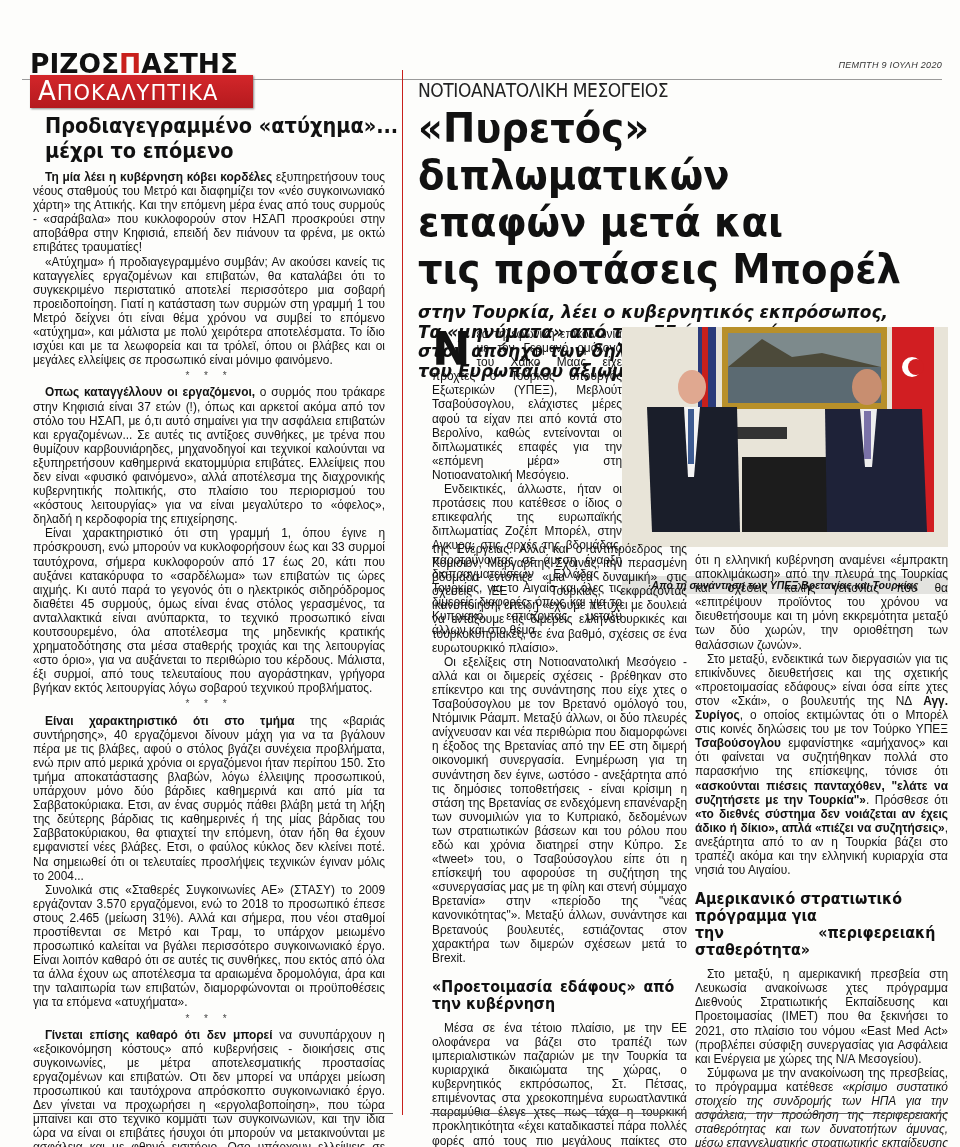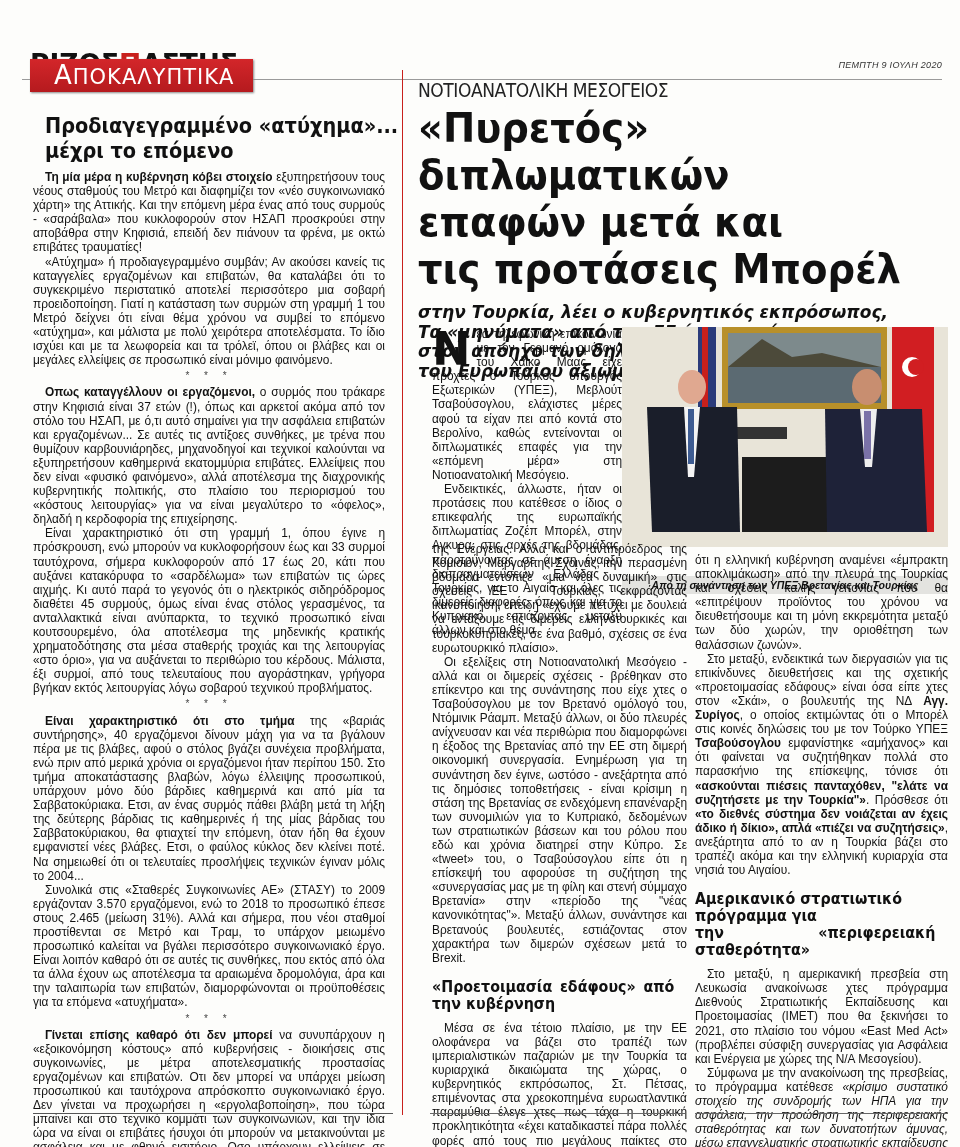--- a/index.html
+++ b/index.html
@@ -1,21 +1,21 @@
 <!DOCTYPE html>
 <html><head>
 <meta charset="utf-8">
 <style>
   * { box-sizing: border-box; margin: 0; padding: 0; }
   body { width: 960px; height: 1147px; background: #fdfdfb; font-family: "Liberation Sans", sans-serif; color: #111; position: relative; overflow: hidden; }
   .masthead { position: absolute; left: 22px; top: 26px; width: 920px; height: 34px; border-bottom: 1px solid #9a9a9a; margin-top: 20px; }
   .logo { position: absolute; left: 8px; top: 2px; font-family: "DejaVu Sans", sans-serif; font-weight: bold; font-size: 27px; letter-spacing: 0px; color: #111; transform: scaleX(0.98); transform-origin: left; }
   .logo .sickle { color: #c8201c; }
   .date { position: absolute; right: 0; top: 14px; font-size: 9px; color: #333; letter-spacing: 0.3px; font-style: italic; }
-  .section-label { position: absolute; left: 30px; top: 59px; width: 223px; height: 33px; background: linear-gradient(#d3262a,#b51a1e); color: #fff; font-family: "DejaVu Sans", sans-serif; font-size: 21px; padding-left: 24px; line-height: 33px; letter-spacing: 1px; box-shadow: 1px 1px 2px #888; }
+  .section-label { position: absolute; left: 30px; top: 75px; width: 223px; height: 33px; background: linear-gradient(#d3262a,#b51a1e); color: #fff; font-family: "DejaVu Sans", sans-serif; font-size: 21px; padding-left: 8px; line-height: 33px; letter-spacing: 1px; box-shadow: 1px 1px 2px #888; }
   .section-label .big { font-size: 26px; }
   .left-col { position: absolute; left: 33px; top: 114px; width: 352px; }
   .left-title { font-family: "DejaVu Sans", sans-serif; font-weight: bold; font-size: 21px; line-height: 25px; margin-left: 12px; margin-bottom: 6px; transform: scaleX(0.92); transform-origin: left; white-space: nowrap; }
   .body-text { font-size: 11.9px; line-height: 14.1px; text-align: justify; hyphens: auto; }
   .body-text p { text-indent: 12px; }
   .body-text b { font-weight: bold; }
   .stars { text-align: center; font-size: 10px; letter-spacing: 6px; color: #444; margin: 2px 0; }
   .left-rule { position: absolute; left: 33px; top: 1113px; width: 360px; border-top: 1px solid #555; }
   .divider { position: absolute; left: 402px; top: 70px; height: 1045px; border-left: 1.5px solid #c8201c; }
   .right-area { position: absolute; left: 418px; top: 79px; width: 530px; }
@@ -46,21 +46,21 @@
 <div class="section-label">
   <span class="big">Α</span><span>ΠΟΚΑΛΥΠΤΙΚΑ</span>
 </div>
 
 <div class="left-col">
   <div class="left-title">
     <div>Προδιαγεγραμμένο «ατύχημα»...</div>
     <div>μέχρι το επόμενο</div>
   </div>
   <div class="body-text">
-    <p><b>Τη μία μέρα η κυβέρνηση κόβει στοιχείο</b><span> εξυπηρετήσουν τους νέους σταθμούς του Μετρό και διαφημίζει τον «νέο συγκοινωνιακό χάρτη» της Αττικής. Και την επόμενη μέρα ένας από τους συρμούς - «σαράβαλα» που κυκλοφορούν στον ΗΣΑΠ προσκρούει στην αποβάθρα στην Κηφισιά, επειδή δεν πιάνουν τα φρένα, με οκτώ επιβάτες τραυματίες!</span></p>
+    <p><b>Τη μία λέει η κυβέρνηση κόβει κορδέλες</b><span> εξυπηρετήσουν τους νέους σταθμούς του Μετρό και διαφημίζει τον «νέο συγκοινωνιακό χάρτη» της Αττικής. Και την επόμενη μέρα ένας από τους συρμούς - «σαράβαλα» που κυκλοφορούν στον ΗΣΑΠ προσκρούει στην αποβάθρα στην Κηφισιά, επειδή δεν πιάνουν τα φρένα, με οκτώ επιβάτες τραυματίες!</span></p>
     <p><span>«Ατύχημα» ή προδιαγεγραμμένο συμβάν; Αν ακούσει κανείς τις καταγγελίες εργαζομένων και επιβατών, θα καταλάβει ότι το συγκεκριμένο περιστατικό αποτελεί περισσότερο μια σοβαρή προειδοποίηση. Γιατί η κατάσταση των συρμών στη γραμμή 1 του Μετρό δείχνει ότι είναι θέμα χρόνου να συμβεί το επόμενο «ατύχημα», και μάλιστα με πολύ χειρότερα αποτελέσματα. Το ίδιο ισχύει και με τα λεωφορεία και τα τρόλεϊ, όπου οι βλάβες και οι μεγάλες ελλείψεις σε προσωπικό είναι μόνιμο φαινόμενο.</span></p>
     <div class="stars">* * *</div>
     <p><b>Οπως καταγγέλλουν οι εργαζόμενοι,</b><span> ο συρμός που τράκαρε στην Κηφισιά είναι 37 ετών (!), όπως και αρκετοί ακόμα από τον στόλο του ΗΣΑΠ, με ό,τι αυτό σημαίνει για την ασφάλεια επιβατών και εργαζομένων... Σε αυτές τις αντίξοες συνθήκες, με τρένα που θυμίζουν καρβουνιάρηδες, μηχανοδηγοί και τεχνικοί καλούνται να εξυπηρετήσουν καθημερινά εκατομμύρια επιβάτες. Ελλείψεις που δεν είναι «φυσικό φαινόμενο», αλλά αποτέλεσμα της διαχρονικής κυβερνητικής πολιτικής, στο πλαίσιο του περιορισμού του «κόστους λειτουργίας» για να είναι μεγαλύτερο το «όφελος», δηλαδή η κερδοφορία της επιχείρησης.</span></p>
     <p><span>Είναι χαρακτηριστικό ότι στη γραμμή 1, όπου έγινε η πρόσκρουση, ενώ μπορούν να κυκλοφορήσουν έως και 33 συρμοί ταυτόχρονα, σήμερα κυκλοφορούν από 17 έως 20, κάτι που αυξάνει κατακόρυφα το «σαρδέλωμα» των επιβατών τις ώρες αιχμής. Κι αυτό παρά το γεγονός ότι ο ηλεκτρικός σιδηρόδρομος διαθέτει 45 συρμούς, όμως είναι ένας στόλος γερασμένος, τα ανταλλακτικά είναι ανύπαρκτα, το τεχνικό προσωπικό είναι κουτσουρεμένο, όλα αποτέλεσμα της μηδενικής κρατικής χρηματοδότησης στα μέσα σταθερής τροχιάς και της λειτουργίας «στο όριο», για να αυξάνεται το περιθώριο του κέρδους. Μάλιστα, έξι συρμοί, από τους τελευταίους που αγοράστηκαν, γρήγορα βγήκαν εκτός λειτουργίας λόγω σοβαρού τεχνικού προβλήματος.</span></p>
     <div class="stars">* * *</div>
     <p><b>Είναι χαρακτηριστικό ότι στο τμήμα</b><span> της «βαριάς συντήρησης», 40 εργαζόμενοι δίνουν μάχη για να τα βγάλουν πέρα με τις βλάβες, αφού ο στόλος βγάζει συνέχεια προβλήματα, ενώ πριν από μερικά χρόνια οι εργαζόμενοι ήταν περίπου 150. Στο τμήμα αποκατάστασης βλαβών, λόγω έλλειψης προσωπικού, υπάρχουν μόνο δύο βάρδιες καθημερινά και από μία τα Σαββατοκύριακα. Ετσι, αν ένας συρμός πάθει βλάβη μετά τη λήξη της δεύτερης βάρδιας τις καθημερινές ή της μίας βάρδιας του Σαββατοκύριακου, θα φτιαχτεί την επόμενη, όταν ήδη θα έχουν εμφανιστεί νέες βλάβες. Ετσι, ο φαύλος κύκλος δεν κλείνει ποτέ. Να σημειωθεί ότι οι τελευταίες προσλήψεις τεχνικών έγιναν μόλις το 2004...</span></p>
     <p><span>Συνολικά στις «Σταθερές Συγκοινωνίες ΑΕ» (ΣΤΑΣΥ) το 2009 εργάζονταν 3.570 εργαζόμενοι, ενώ το 2018 το προσωπικό έπεσε στους 2.465 (μείωση 31%). Αλλά και σήμερα, που νέοι σταθμοί προστίθενται σε Μετρό και Τραμ, το υπάρχον μειωμένο προσωπικό καλείται να βγάλει περισσότερο συγκοινωνιακό έργο. Είναι λοιπόν καθαρό ότι σε αυτές τις συνθήκες, που εκτός από όλα τα άλλα έχουν ως αποτέλεσμα τα αραιωμένα δρομολόγια, άρα και την ταλαιπωρία των επιβατών, διαμορφώνονται οι προϋποθέσεις για τα επόμενα «ατυχήματα».</span></p>
     <div class="stars">* * *</div>
     <p><b>Γίνεται επίσης καθαρό ότι δεν μπορεί</b><span> να συνυπάρχουν η «εξοικονόμηση κόστους» από κυβερνήσεις - διοικήσεις στις συγκοινωνίες, με μέτρα αποτελεσματικής προστασίας εργαζομένων και επιβατών. Οτι δεν μπορεί να υπάρχει μείωση προσωπικού και ταυτόχρονα απρόσκοπτο συγκοινωνιακό έργο. Δεν γίνεται να προχωρήσει η «εργολαβοποίηση», που τώρα μπαίνει και στο τεχνικό κομμάτι των συγκοινωνιών, και την ίδια ώρα να είναι οι επιβάτες ήσυχοι ότι μπορούν να μετακινούνται με ασφάλεια και με φθηνό εισιτήριο. Οσο υπάρχουν ελλείψεις σε ανταλλακτικά, στο όνομα της μείωσης του κόστος, τόσο θα μεγαλώνει ο κίνδυνος από τις βλάβες...</span></p>
 

